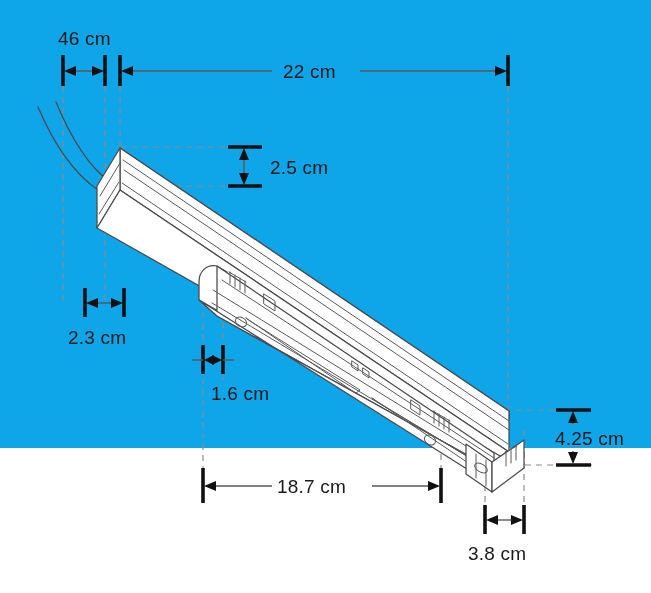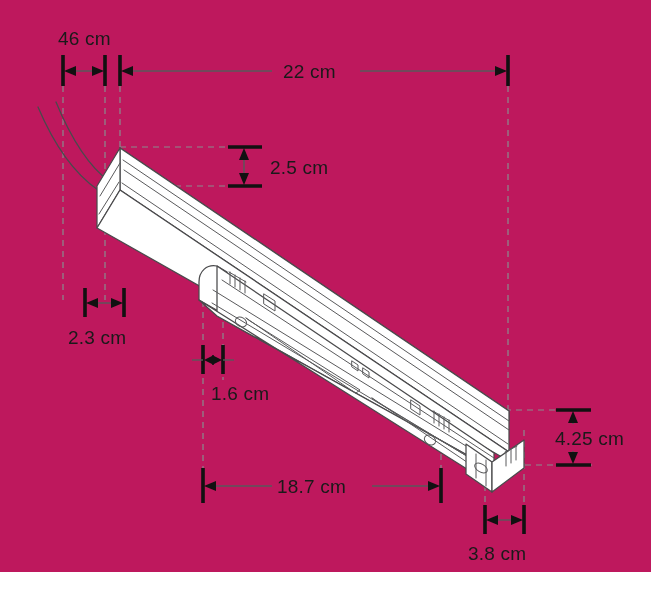--- a/index.html
+++ b/index.html
@@ -9,22 +9,22 @@
   }
   body {
     width: 651px;
     height: 593px;
     font-family: "Liberation Sans", sans-serif;
     overflow: hidden;
   }
   #drawing-root {
     position: relative;
     width: 651px;
-    height: 572px;
-    background: #be185d;
+    height: 448px;
+    background: #0ea5e9;
   }
   svg.canvas {
     display: block;
     width: 651px;
     height: 593px;
   }
   .dim-label {
     font-family: "Liberation Sans", sans-serif;
     font-size: 19px;
     fill: #1a1a1a;

